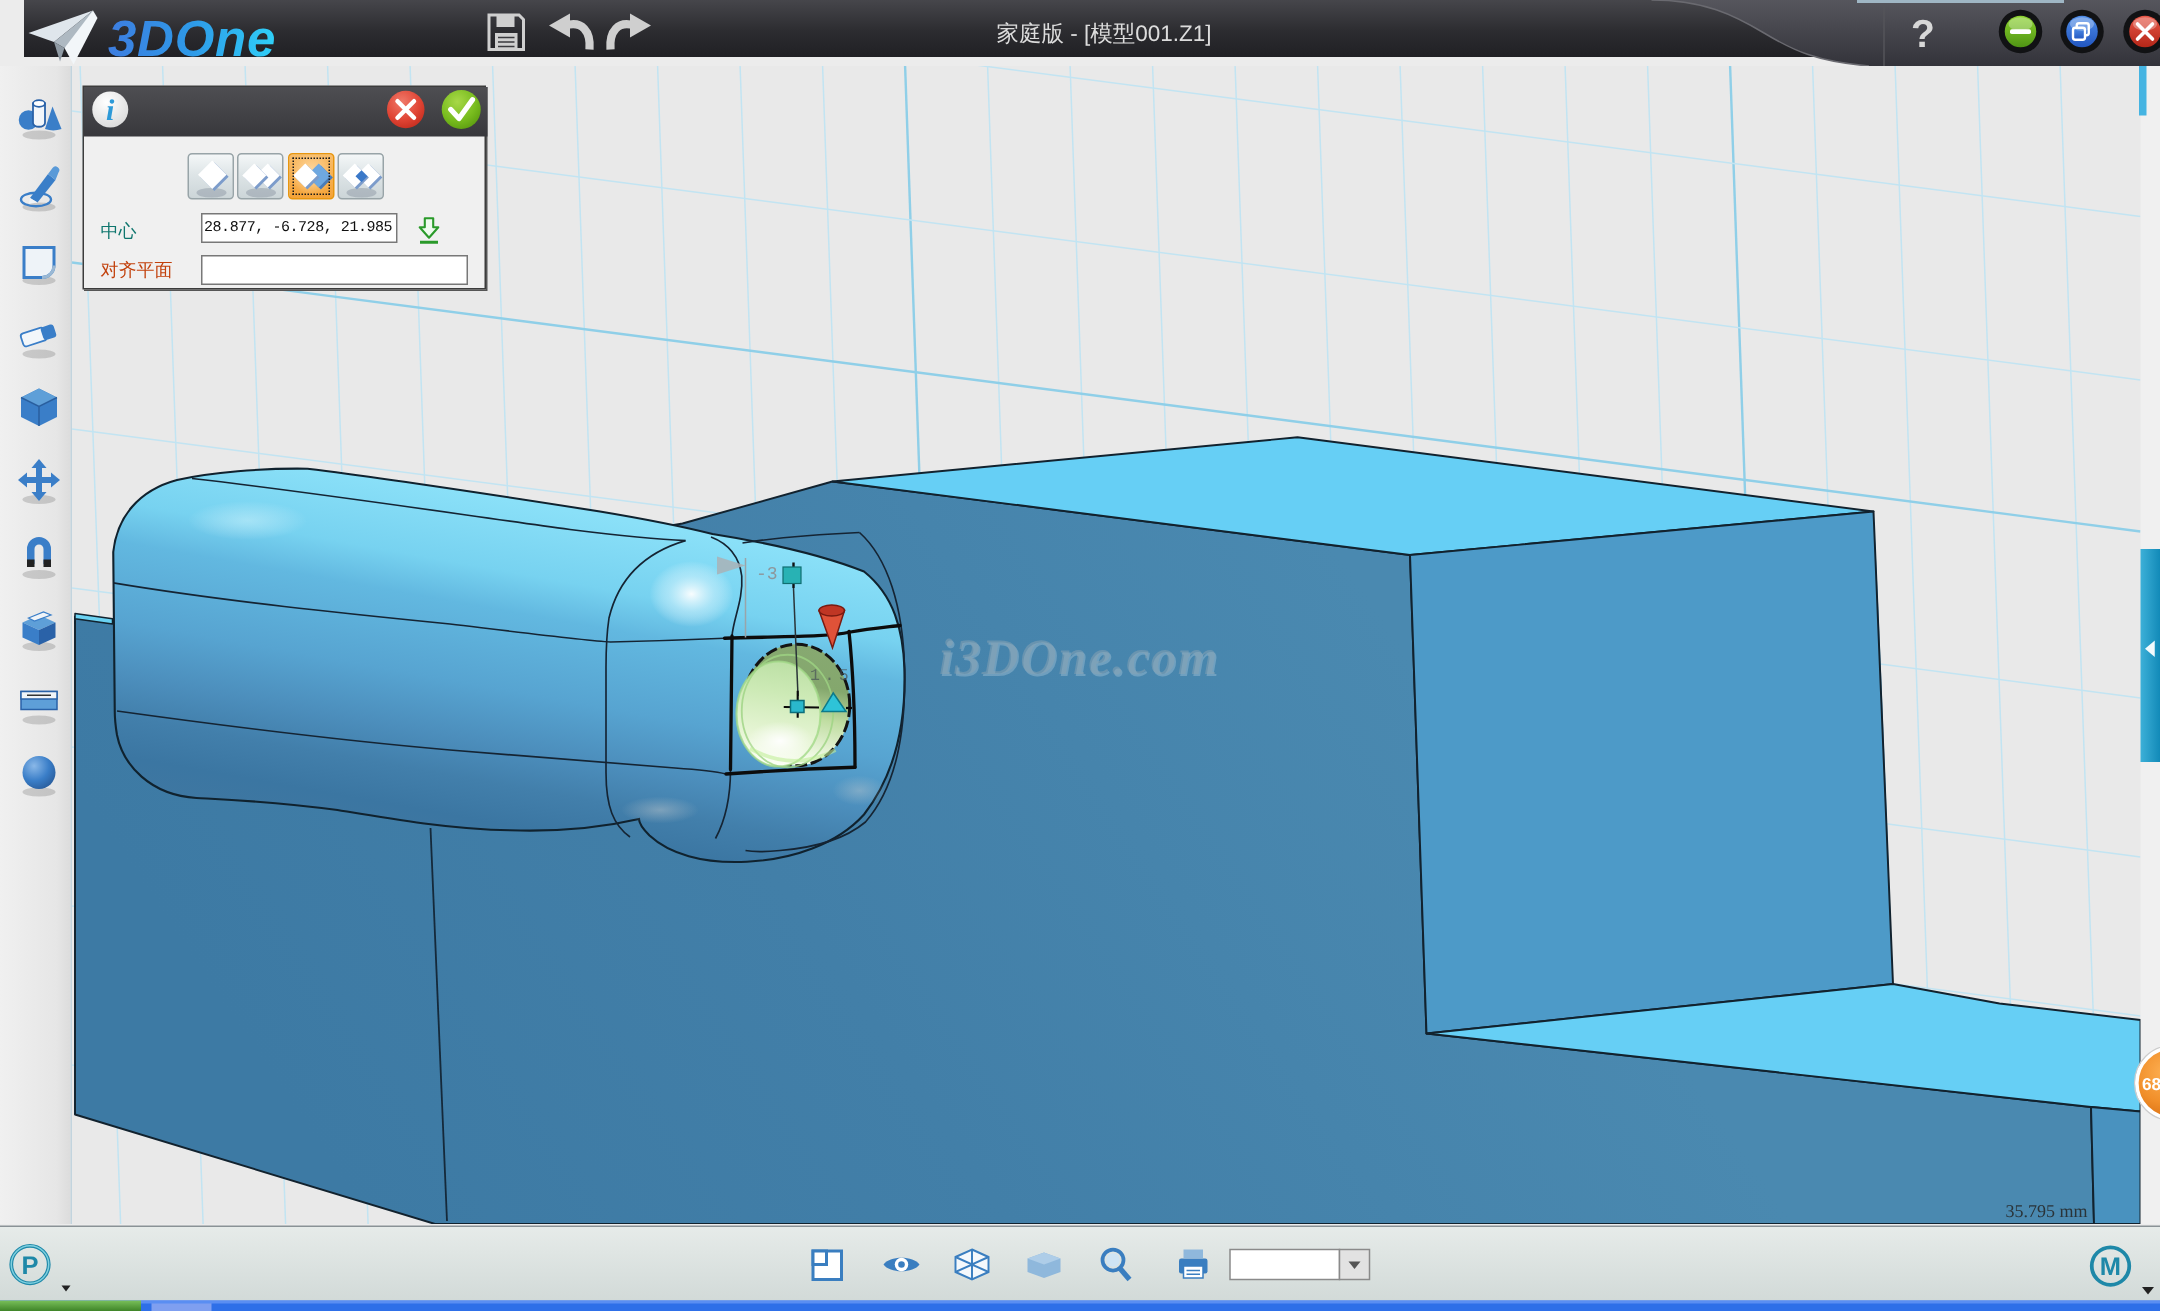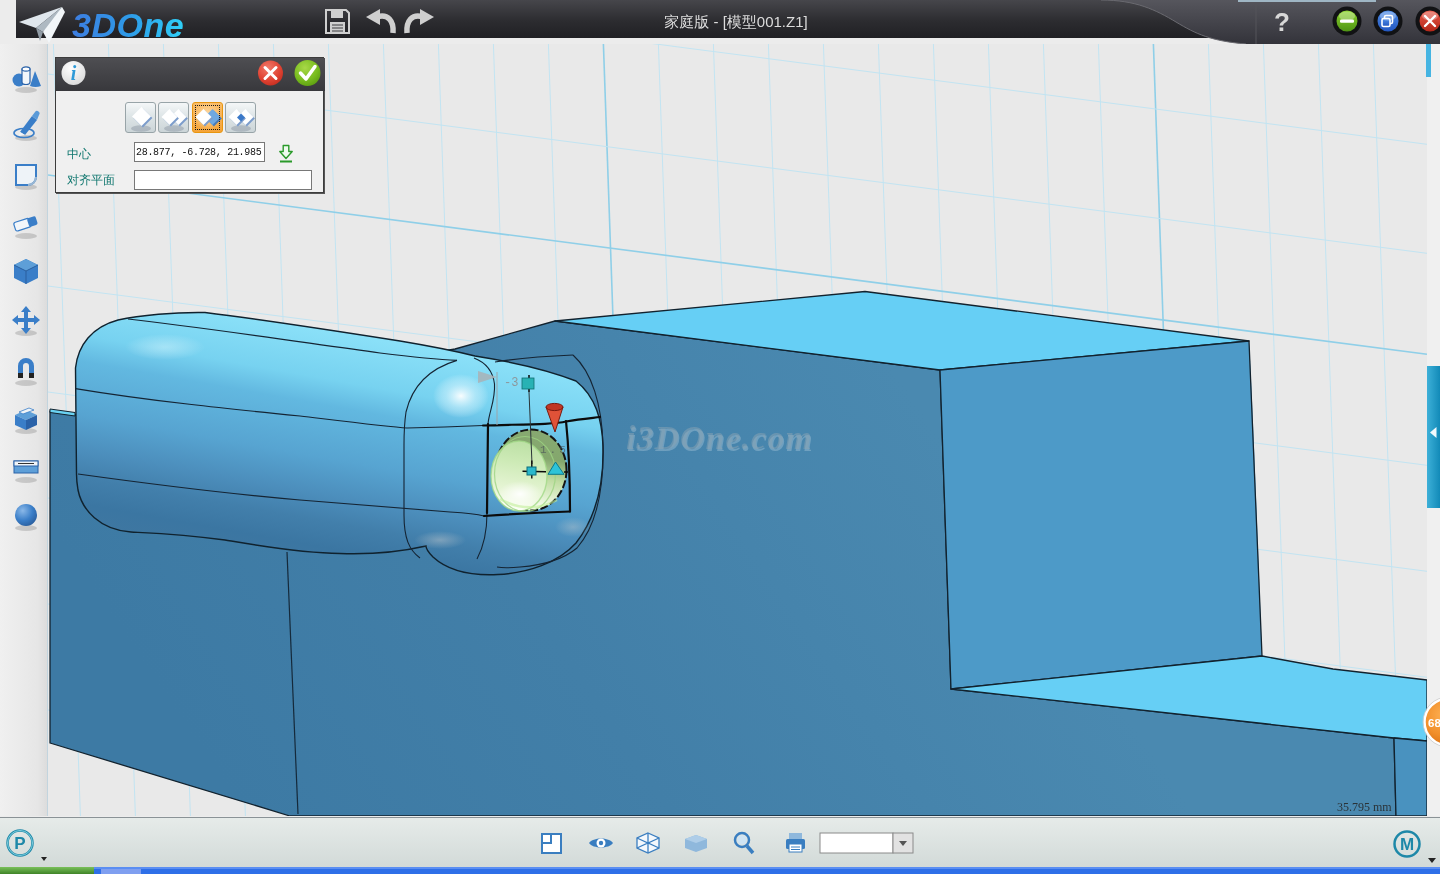--- a/index.html
+++ b/index.html
@@ -424,14 +424,14 @@
           <polygon points="10.5,6 18.5,14 10.5,22 2.5,14" fill="#fff"></polygon>
           <polygon points="15,10.5 19,14.5 15,18.5 11,14.5" fill="#3a78c8"></polygon>
         </svg></span>
 </div>
 <div style="position:absolute;left:11px;top:88px;font:12px 'Liberation Sans',sans-serif;color:#0f766e">中心</div>
 <input style="position: absolute; left: 78px; top: 84px; width: 131px; height: 20px; border: 1px solid rgb(120, 120, 120); background: rgb(255, 255, 255); font: 10px &quot;Liberation Mono&quot;, monospace; letter-spacing: -0.3px; padding: 0px 1px; color: rgb(17, 17, 17);" value="28.877, -6.728, 21.985">
 <svg width="18" height="20" style="position:absolute;left:221px;top:86px">
  <path d="M6.2,1.5 L11.8,1.5 L11.8,7.5 L15.2,7.5 L9,14.5 L2.8,7.5 L6.2,7.5 Z" fill="#eefbee" stroke="#2a9a2a" stroke-width="1.4" stroke-linejoin="round"></path>
  <line x1="3" y1="17.5" x2="15" y2="17.5" stroke="#2a9a2a" stroke-width="2"></line>
 </svg>
-<div style="position:absolute;left:11px;top:114px;font:12px 'Liberation Sans',sans-serif;color:#0f766e">对齐平面</div>
+<div style="position:absolute;left:11px;top:114px;font:12px 'Liberation Sans',sans-serif;color:#c2410c">对齐平面</div>
 <input style="position: absolute; left: 78px; top: 112px; width: 178px; height: 20px; border: 1px solid rgb(120, 120, 120); background: rgb(255, 255, 255);">
 </div>
 </body></html>

